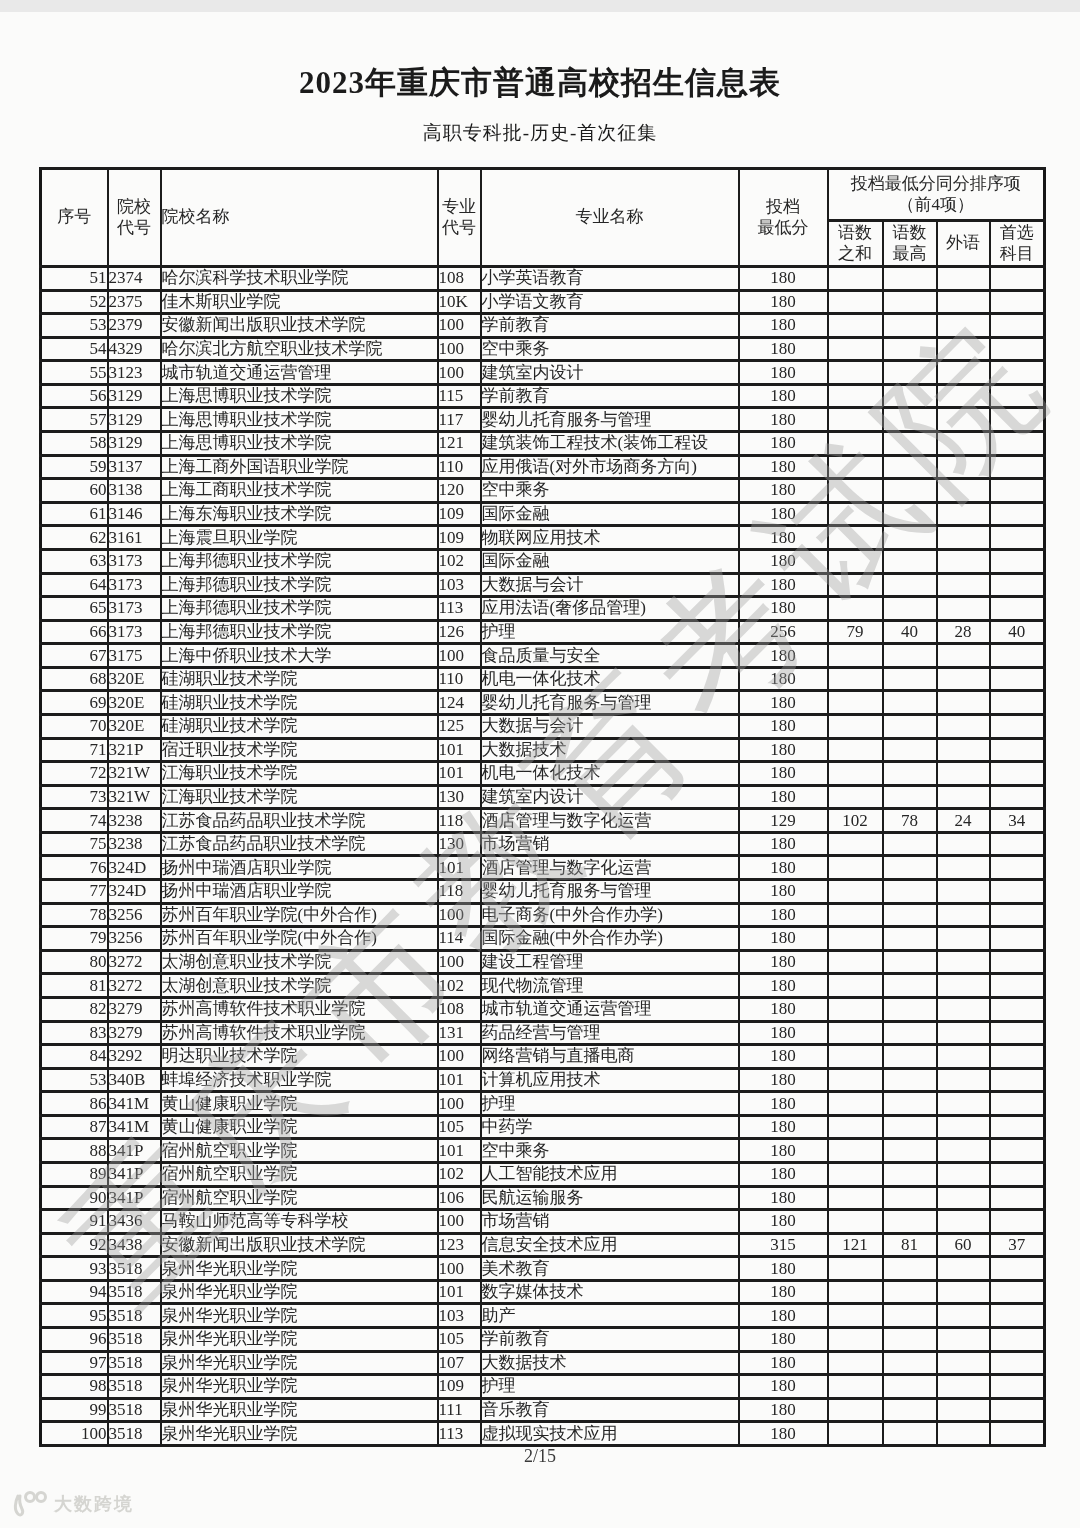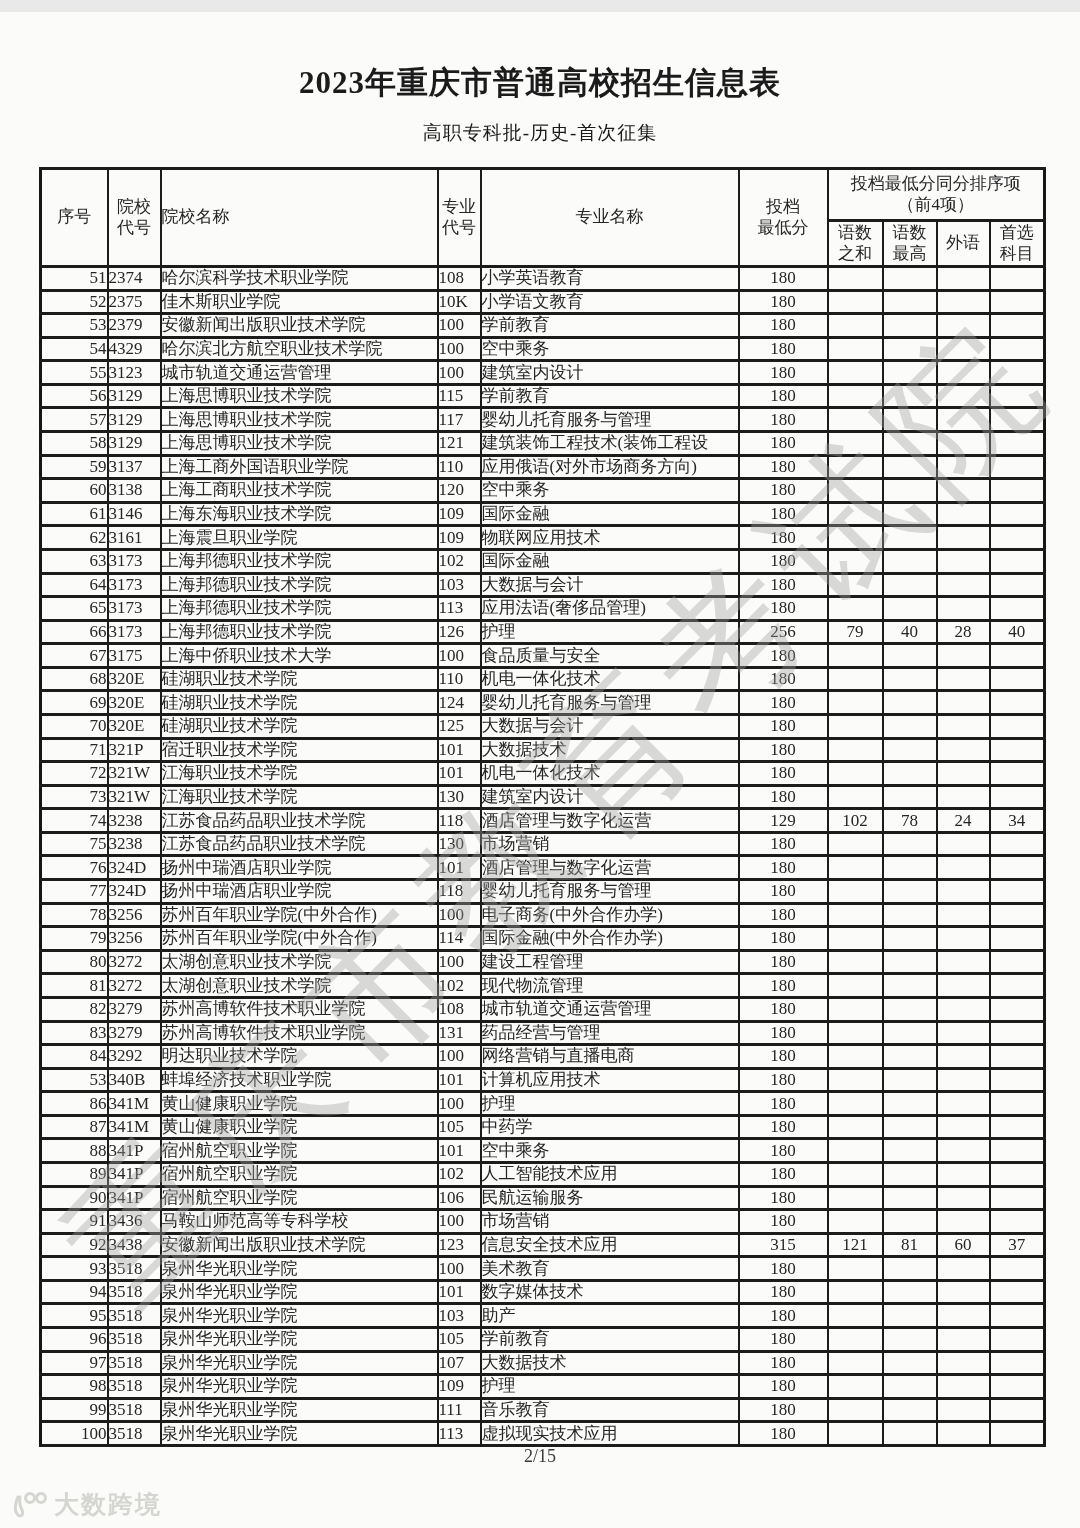--- a/index.html
+++ b/index.html
@@ -69,21 +69,21 @@
   .pagenum{
     position:absolute;top:1434px;left:0;width:100%;
     text-align:center;font-size:18px;color:#3a3a3a;
   }
   .logo{
     position:absolute;left:10px;top:1476px;
     display:flex;align-items:center;gap:6px;
     color:#d5d5d1;
   }
   .logo-text{
-    font-size:25px;font-weight:700;letter-spacing:2px;
+    font-size:18px;font-weight:700;letter-spacing:2px;
     font-family:Liberation Serif, serif;
   }
   .logo-icon{display:block;}
 </style>
 </head>
 <body>
 
 <div class="page">
 
   <h1 class="title">2023年重庆市普通高校招生信息表</h1>

